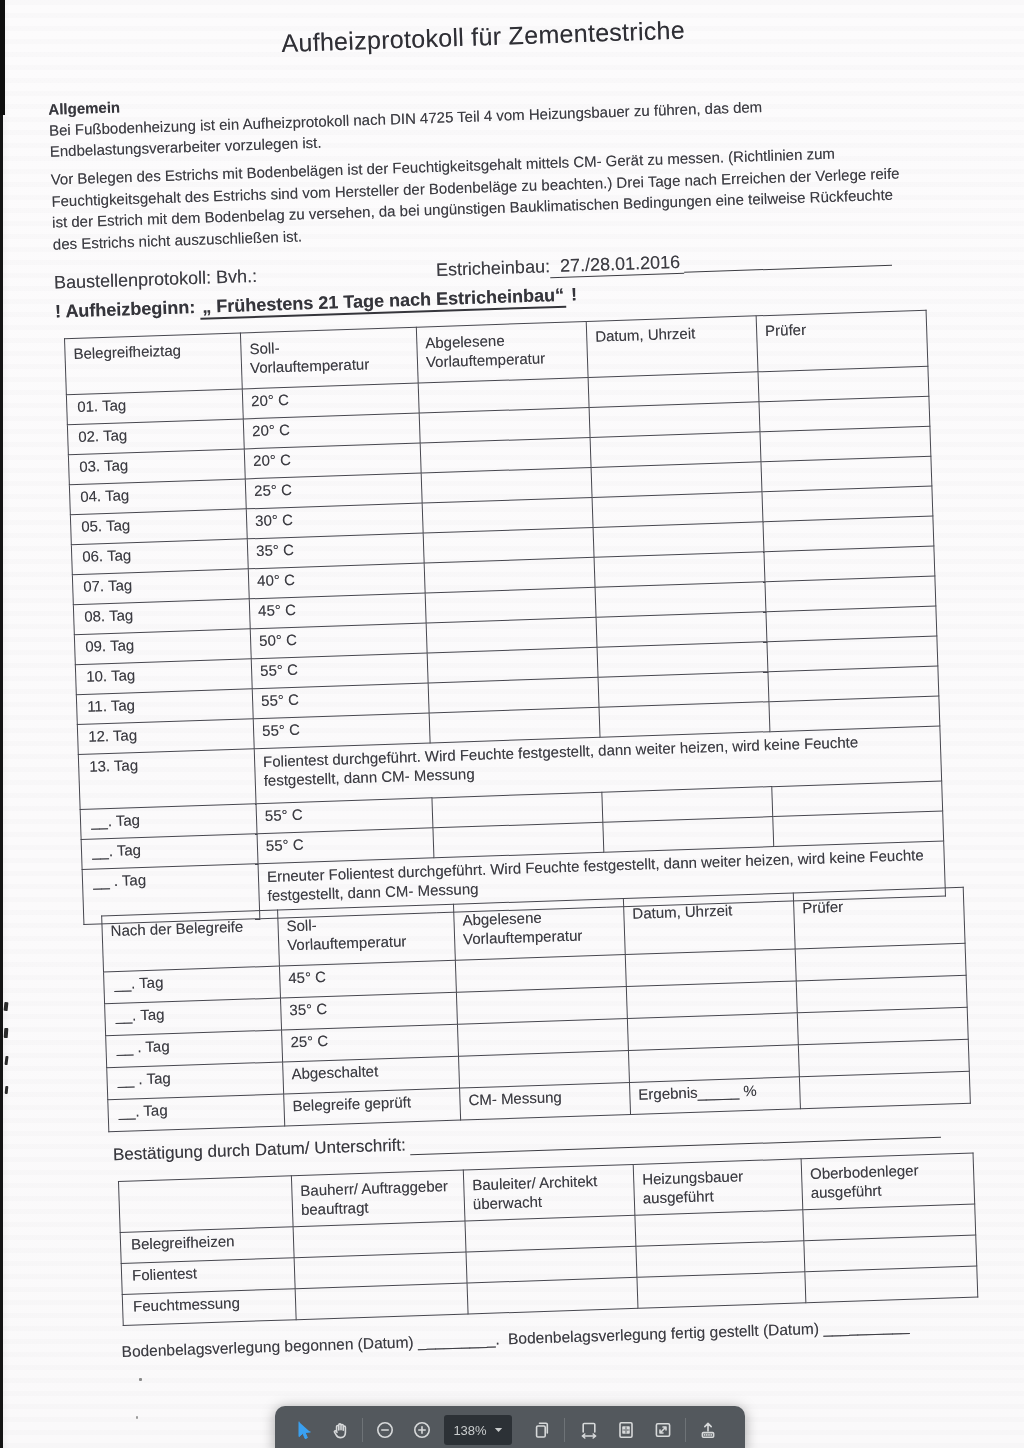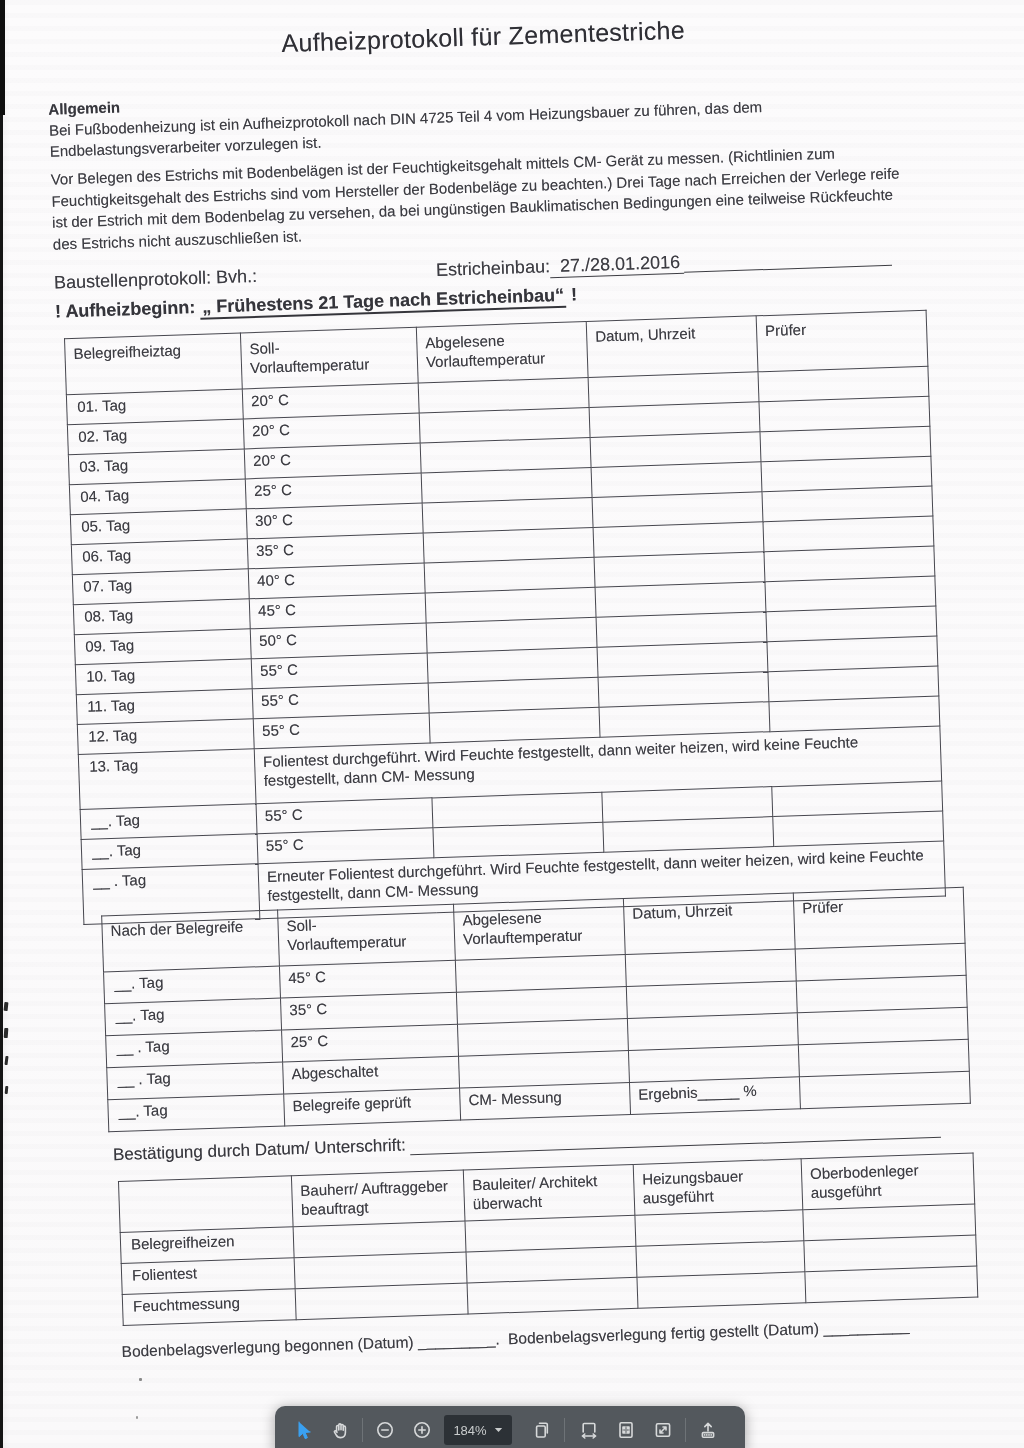--- a/index.html
+++ b/index.html
@@ -406,21 +406,21 @@
   </button>
   <button class="tbtn">
     <span class="icon">
       <svg width="20" height="20" viewBox="0 0 20 20">
           <circle cx="10" cy="10" r="7.2"></circle>
           <path d="M6.8 10 H13.2 M10 6.8 V13.2"></path>
         </svg>
     </span>
   </button>
   <button class="zoombox">
-    <span>184%</span>
+    <span>138%</span>
     <span class="icon">
       <svg width="9" height="6" viewBox="0 0 9 6">
           <path d="M0.8 1 L4.5 5 L8.2 1 Z" fill="#c9cccd" stroke="none"></path>
         </svg>
     </span>
   </button>
   <button class="tbtn" style="margin-left:8px">
     <span class="icon">
       <svg width="20" height="20" viewBox="0 0 20 20">
           <path d="M7.5 3.2 H14 a1.3 1.3 0 0 1 1.3 1.3 V13"></path>

